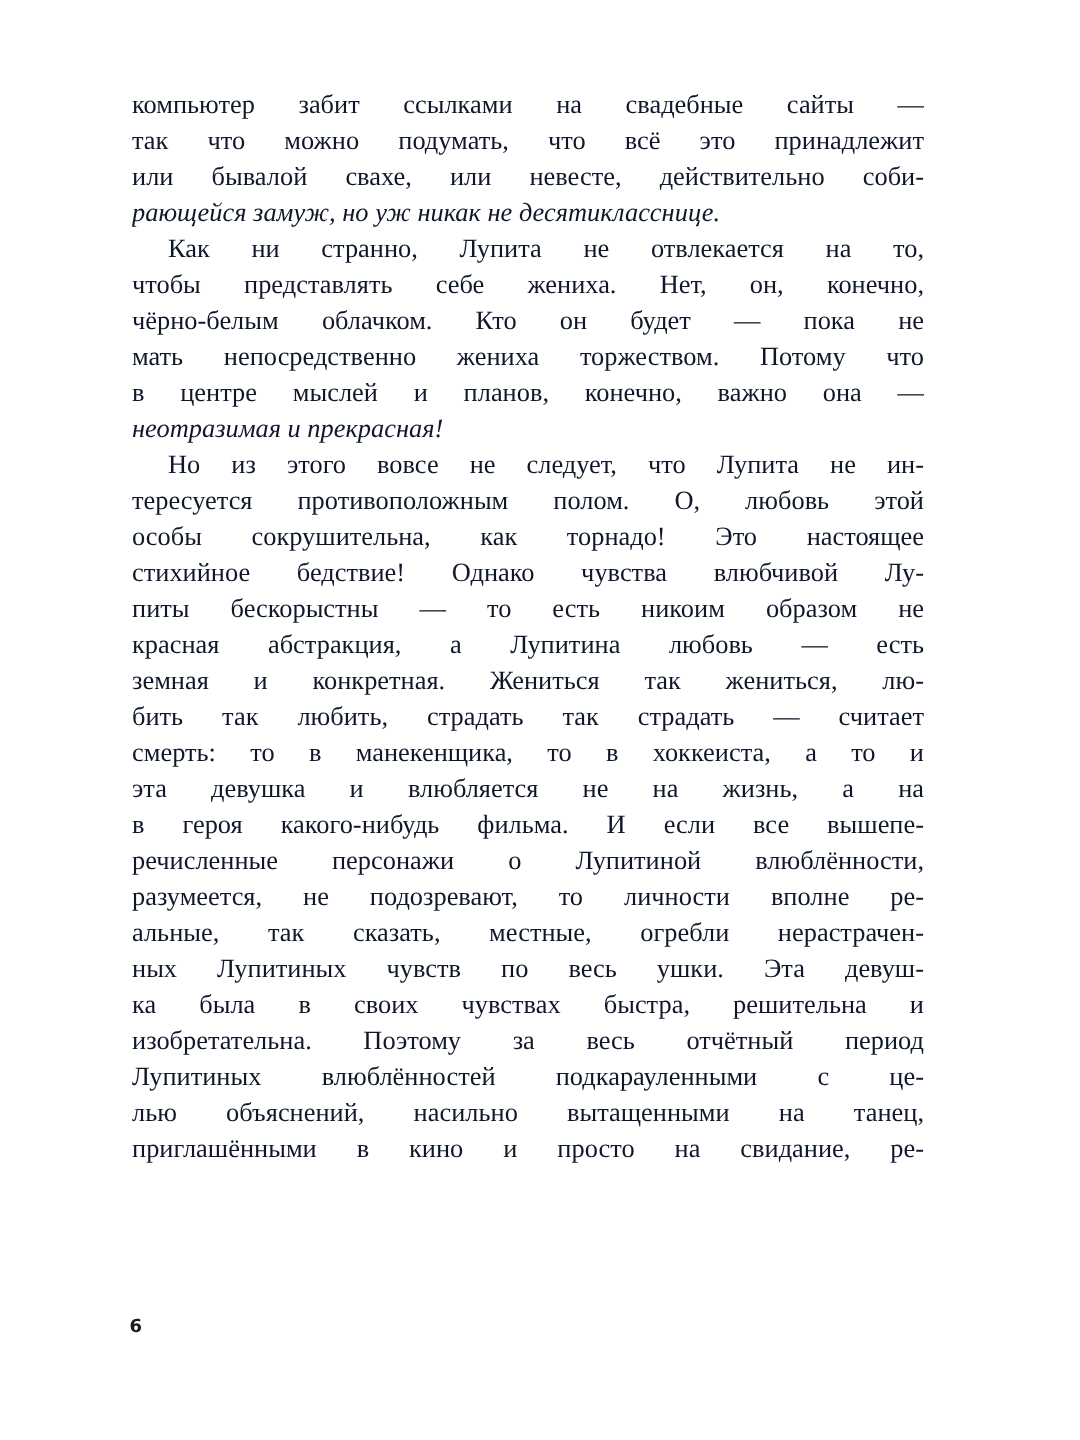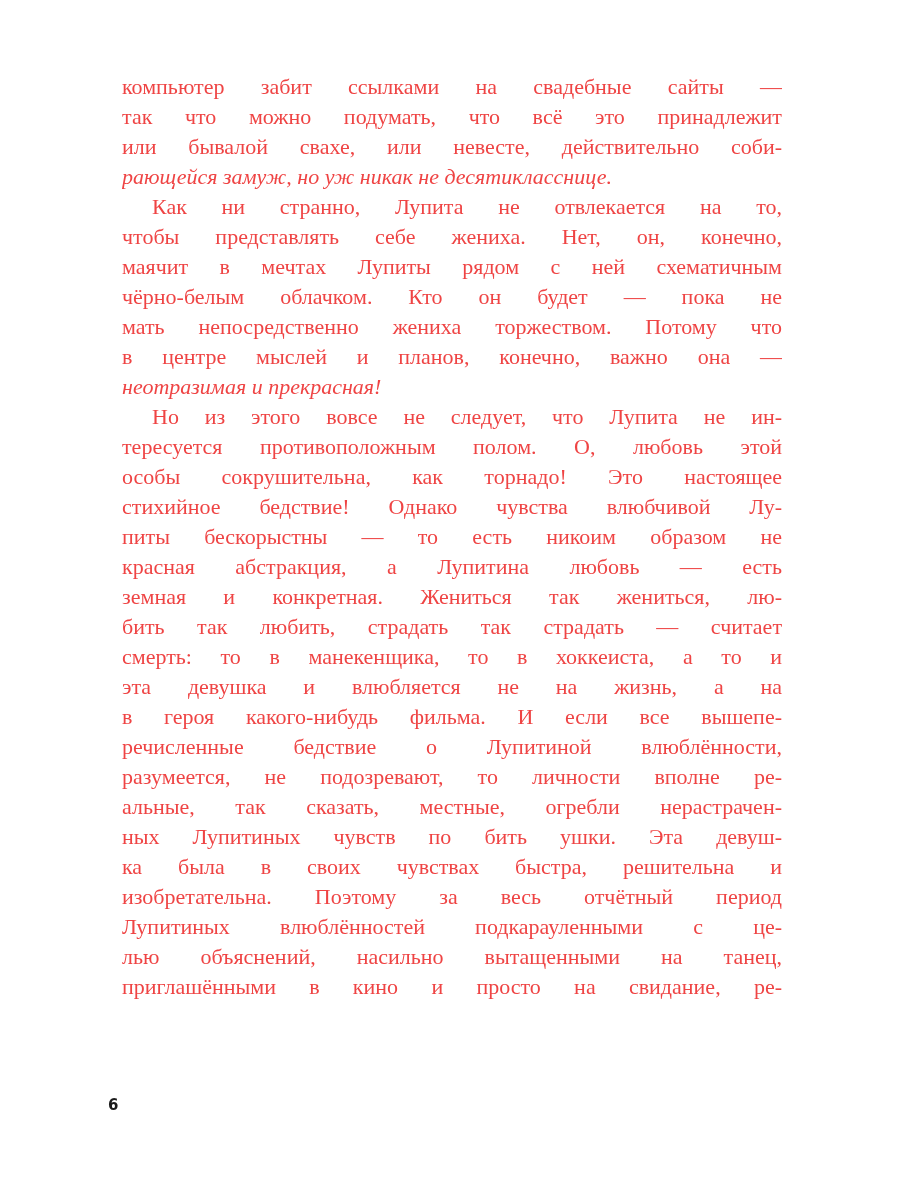--- a/index.html
+++ b/index.html
@@ -15,23 +15,22 @@
     overflow: hidden;
   }
   .text-block {
     position: absolute;
     left: 110px;
     top: 72px;
     width: 660px;
     font-family: "Liberation Serif", "DejaVu Serif", serif;
     font-size: 22px;
     line-height: 30px;
-    color: #ef4444;
+    color: #0f172a;
     text-justify: inter-word;
-    margin-left: 12px;
   }
   .paragraph {
     margin: 0;
     padding: 0;
   }
   .line {
     text-align: justify;
     text-align-last: justify;
     white-space: normal;
     height: 30px;
@@ -61,42 +60,41 @@
   <div class="text-block">
       <div class="paragraph">
         <div class="line">компьютер забит ссылками на свадебные сайты —</div>
         <div class="line">так что можно подумать, что всё это принадлежит</div>
         <div class="line">или бывалой свахе, или невесте, действительно соби-</div>
         <div class="line last">рающейся замуж, но уж никак не десятикласснице.</div>
       </div>
       <div class="paragraph">
         <div class="line indent">Как ни странно, Лупита не отвлекается на то,</div>
         <div class="line">чтобы представлять себе жениха. Нет, он, конечно,</div>
-        <div class="line">маячит в мечтах Лупиты рядом с ней схематичным</div>
         <div class="line">чёрно-белым облачком. Кто он будет — пока не</div>
         <div class="line">мать непосредственно жениха торжеством. Потому что</div>
         <div class="line">в центре мыслей и планов, конечно, важно она —</div>
         <div class="line last">неотразимая и прекрасная!</div>
       </div>
       <div class="paragraph">
         <div class="line indent">Но из этого вовсе не следует, что Лупита не ин-</div>
         <div class="line">тересуется противоположным полом. О, любовь этой</div>
         <div class="line">особы сокрушительна, как торнадо! Это настоящее</div>
         <div class="line">стихийное бедствие! Однако чувства влюбчивой Лу-</div>
         <div class="line">питы бескорыстны — то есть никоим образом не</div>
         <div class="line">красная абстракция, а Лупитина любовь — есть</div>
         <div class="line">земная и конкретная. Жениться так жениться, лю-</div>
         <div class="line">бить так любить, страдать так страдать — считает</div>
         <div class="line">смерть: то в манекенщика, то в хоккеиста, а то и</div>
         <div class="line">эта девушка и влюбляется не на жизнь, а на</div>
         <div class="line">в героя какого-нибудь фильма. И если все вышепе-</div>
-        <div class="line">речисленные бедствие о Лупитиной влюблённости,</div>
+        <div class="line">речисленные персонажи о Лупитиной влюблённости,</div>
         <div class="line">разумеется, не подозревают, то личности вполне ре-</div>
         <div class="line">альные, так сказать, местные, огребли нерастрачен-</div>
-        <div class="line">ных Лупитиных чувств по бить ушки. Эта девуш-</div>
+        <div class="line">ных Лупитиных чувств по весь ушки. Эта девуш-</div>
         <div class="line">ка была в своих чувствах быстра, решительна и</div>
         <div class="line">изобретательна. Поэтому за весь отчётный период</div>
         <div class="line">Лупитиных влюблённостей подкарауленными с це-</div>
         <div class="line">лью объяснений, насильно вытащенными на танец,</div>
         <div class="line">приглашёнными в кино и просто на свидание, ре-</div>
       </div>
     </div>
   <div class="page-number">6</div>
 </div>
 

